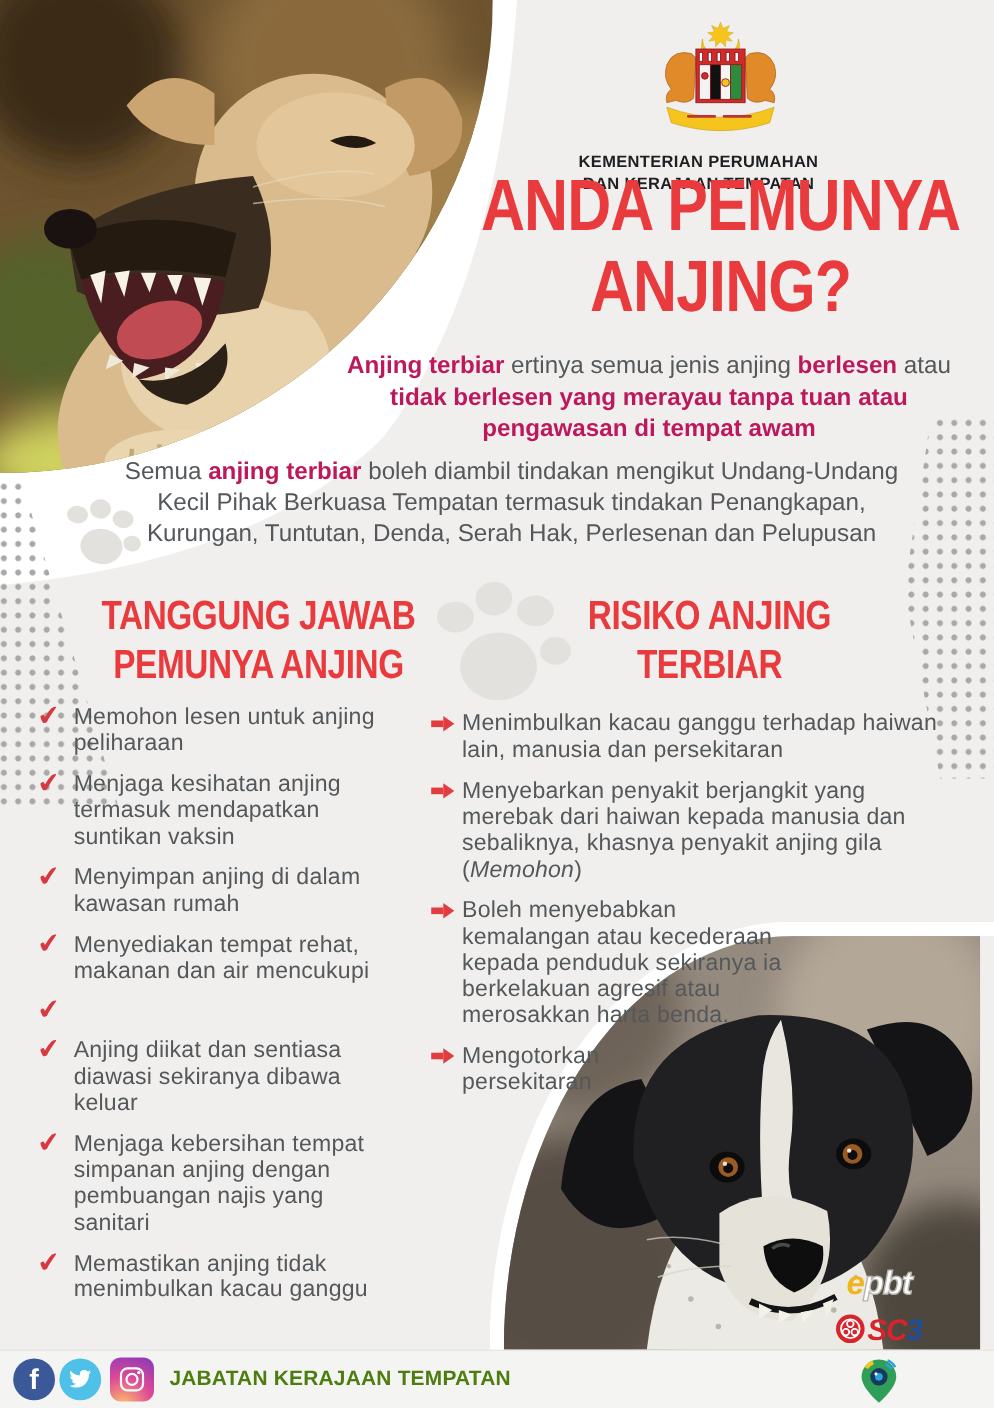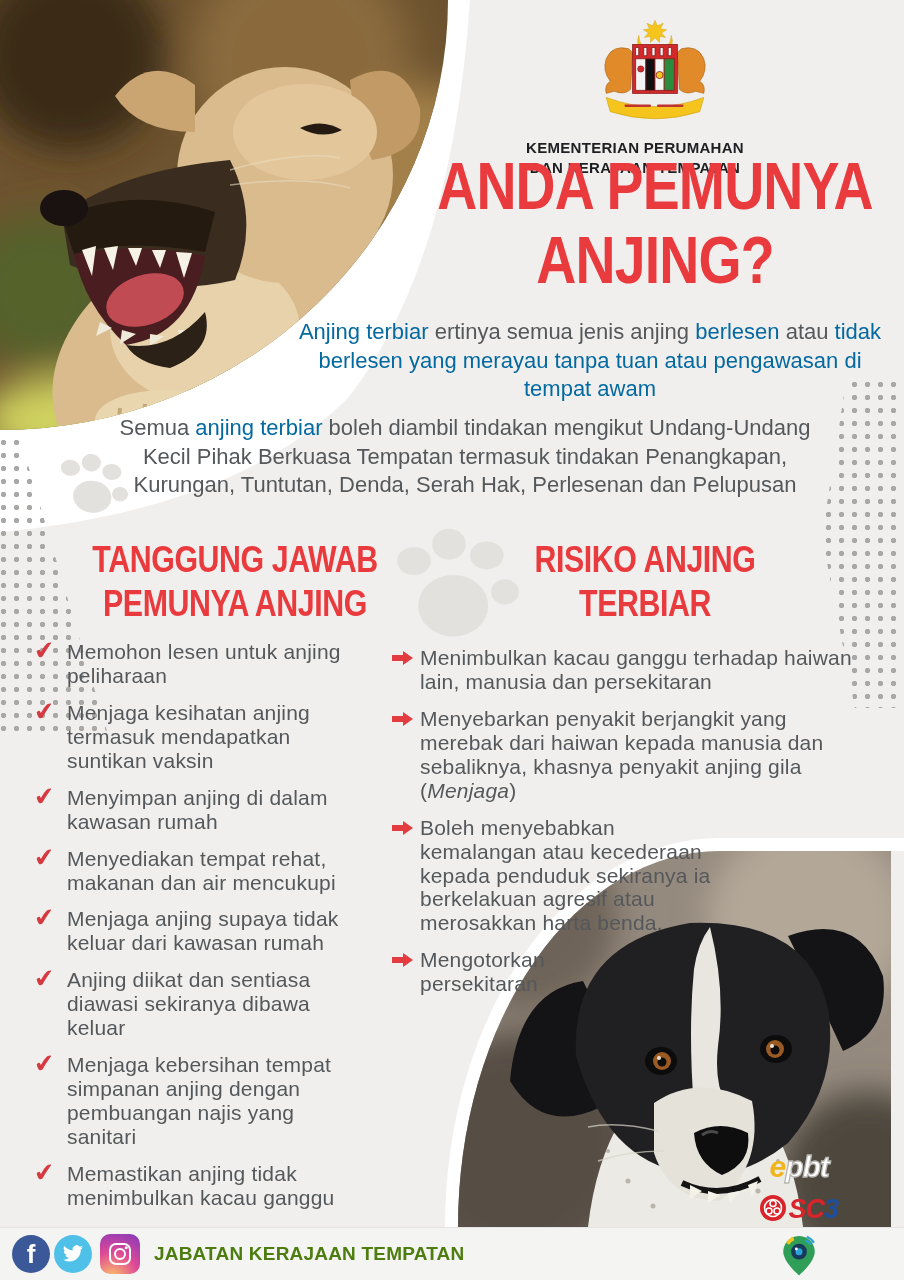--- a/index.html
+++ b/index.html
@@ -41,21 +41,21 @@
   .title{
     position:absolute;left:335px;top:150px;width:640px;margin:0;z-index:4;
     text-align:center;color:#e93a3e;font-weight:800;font-size:66px;line-height:1.12;
   }
   .title span{display:block;transform:scaleX(.84);transform-origin:50% 50%;letter-spacing:-1px;}
   
   .intro{
     position:absolute;left:290px;top:318px;width:600px;margin:0;z-index:4;
     text-align:center;font-size:22px;line-height:1.3;color:#55585b;
   }
-  .intro .b,.law .b{font-weight:400;color:#0369a1;}
+  .intro .b,.law .b{font-weight:700;color:#be185d;}
   .law{
     position:absolute;left:100px;top:414px;width:730px;margin:0;z-index:4;
     text-align:center;font-size:22px;line-height:1.3;color:#55585b;
   }
   
   .col-heading{
     position:absolute;margin:0;z-index:4;width:380px;text-align:center;
     color:#e93a3e;font-size:37px;font-weight:800;line-height:1.2;
     transform:scaleX(.82);transform-origin:50% 0;letter-spacing:-.5px;
   }
@@ -258,21 +258,20 @@
     <li>
         <span class="check">✔</span>
         <span class="txt">Menyimpan anjing di dalam kawasan rumah</span>
       </li>
     <li>
         <span class="check">✔</span>
         <span class="txt">Menyediakan tempat rehat, makanan dan air mencukupi</span>
       </li>
     <li>
         <span class="check">✔</span>
-        <span class="txt">Menjaga anjing supaya tidak keluar dari kawasan rumah</span>
       </li>
     <li>
         <span class="check">✔</span>
         <span class="txt">Anjing diikat dan sentiasa diawasi sekiranya dibawa keluar</span>
       </li>
     <li>
         <span class="check">✔</span>
         <span class="txt">Menjaga kebersihan tempat simpanan anjing dengan pembuangan najis yang sanitari</span>
       </li>
     <li>
@@ -282,21 +281,21 @@
   </ul>
 
   <h2 class="col-heading h-right">RISIKO ANJING TERBIAR</h2>
   <ul class="plist list-right">
     <li>
         <span class="arrow"></span>
         <span class="txt w1">Menimbulkan kacau ganggu terhadap haiwan lain, manusia dan persekitaran</span>
       </li>
     <li>
         <span class="arrow"></span>
-        <span class="txt w2"><span>Menyebarkan penyakit berjangkit yang merebak dari haiwan kepada manusia dan sebaliknya, khasnya penyakit anjing gila (</span><span class="it">Menjaga</span><span>)</span></span>
+        <span class="txt w2"><span>Menyebarkan penyakit berjangkit yang merebak dari haiwan kepada manusia dan sebaliknya, khasnya penyakit anjing gila (</span><span class="it">Memohon</span><span>)</span></span>
       </li>
     <li>
         <span class="arrow"></span>
         <span class="txt w3">Boleh menyebabkan kemalangan atau kecederaan kepada penduduk sekiranya ia berkelakuan agresif atau merosakkan harta benda.</span>
       </li>
     <li>
         <span class="arrow"></span>
         <span class="txt w4">Mengotorkan persekitaran</span>
       </li>
   </ul>

